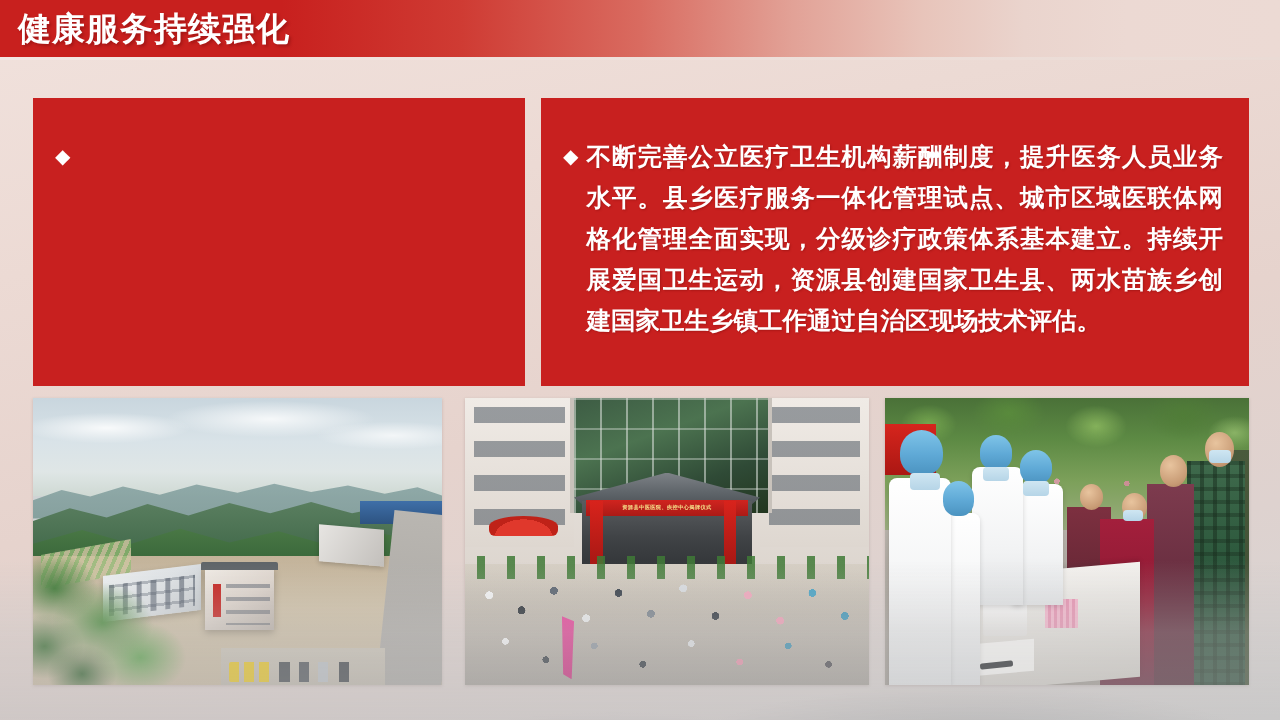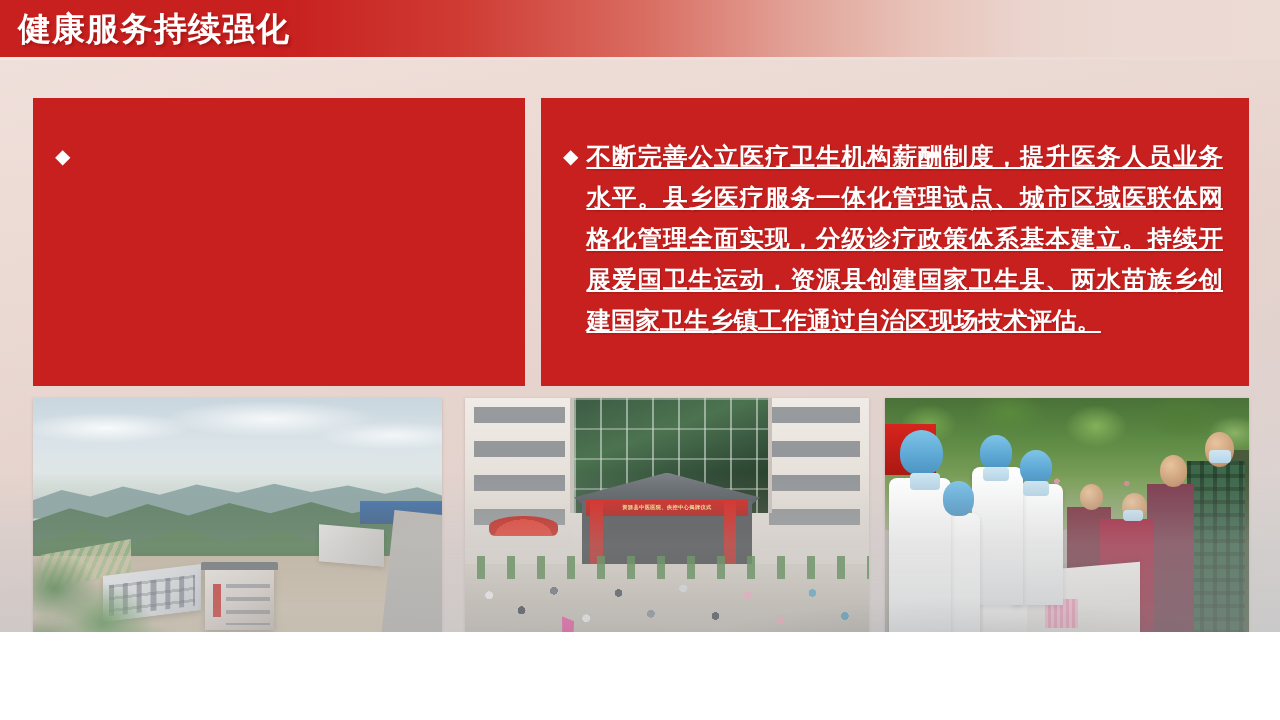--- a/index.html
+++ b/index.html
@@ -11,21 +11,21 @@
   body {
     font-family: "DejaVu Sans", "Liberation Sans", sans-serif;
     background: #ffffff;
     position: relative;
   }
 
   
   #slide {
     position: absolute;
     left: 0; top: 0;
-    width: 1280px; height: 632px;
+    width: 1280px; height: 720px;
     overflow: hidden;
     background:
       linear-gradient(168deg, #f1e2dd 0%, #ecdad4 28%, #e6d3cd 55%, #ded2cf 78%, #d6d4d3 100%);
   }
 
   
   #watermark {
     position: absolute;
     left: 0; bottom: 0;
     width: 1280px; height: 160px;
@@ -94,21 +94,21 @@
   .box-text {
     flex: 1 1 auto;
     color: #ffffff;
     font-weight: bold;
     line-height: 41px;
     text-align: justify;
     text-justify: inter-ideograph;
     text-shadow: 1px 1px 2px rgba(110,10,10,.35);
   }
   #text-left  { font-size: 24.5px; }
-  #text-right { font-size: 24.5px; text-decoration: underline; }
+  #text-right { font-size: 24.5px; }
 
   
   .photo {
     position: absolute;
     top: 398px;
     height: 287px;
     overflow: hidden;
     background: #cfd3d4;
     box-shadow: 0 1px 3px rgba(60,40,35,.18);
   }

